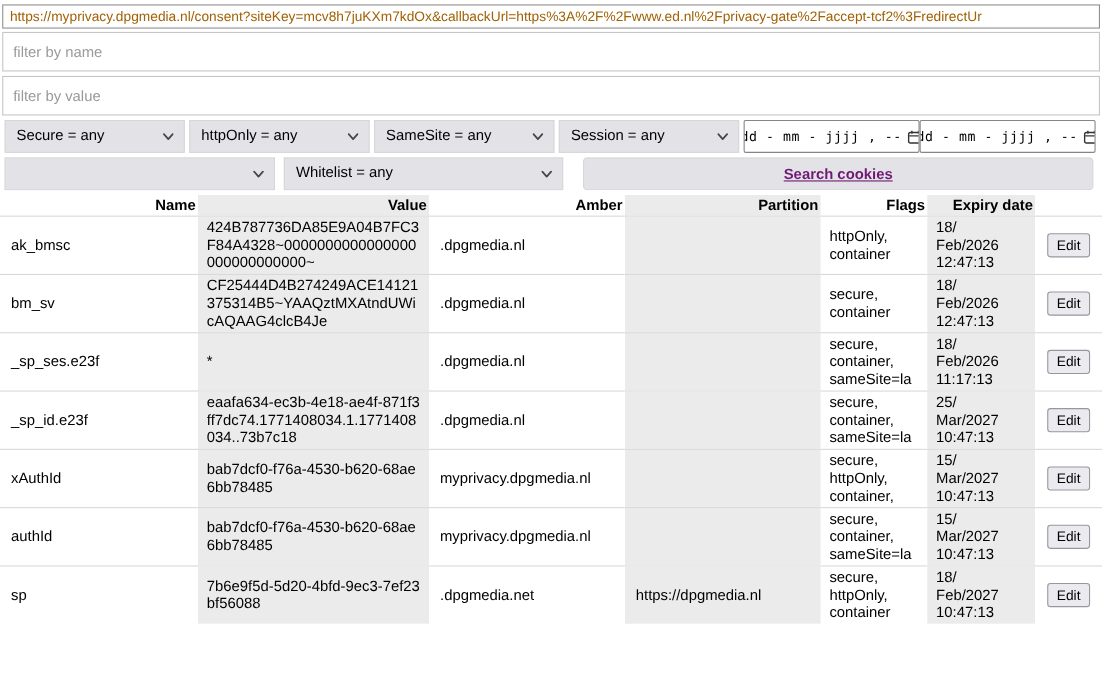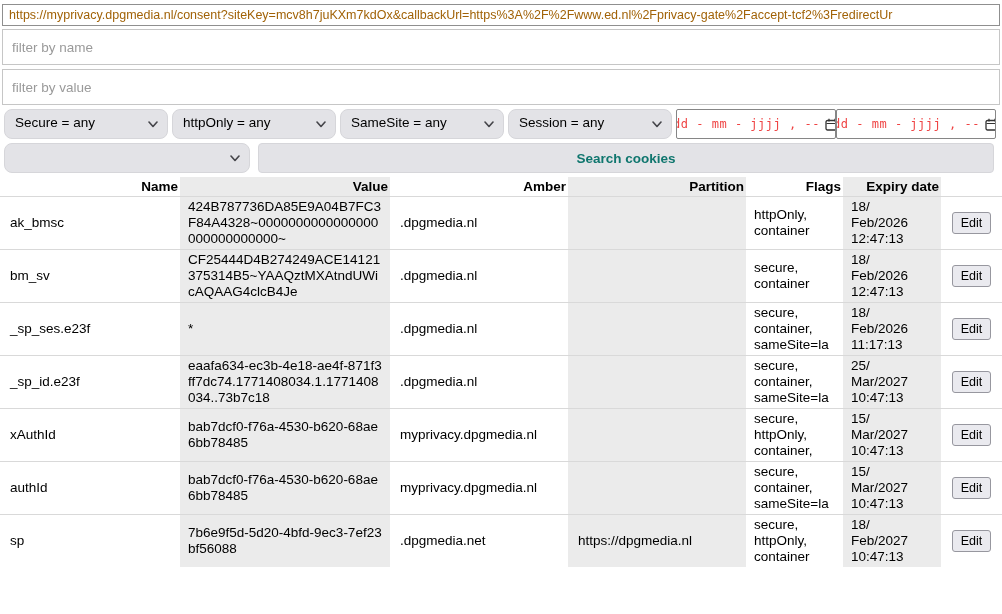--- a/index.html
+++ b/index.html
@@ -40,21 +40,21 @@
     margin: 0 0 4px 4px;
     height: 30px;
     width: 1002px;
     overflow: hidden;
   }
   .select-box {
     position: relative;
     display: flex; align-items: center;
     background: #e3e3e7;
     border: 1px solid #d6d6da;
-    border-radius: 8px;
+    border-radius: 0;
     padding: 0 24px 4px 10px;
     font-size: 13.5px; color: #000;
     cursor: default;
     flex: none;
     white-space: nowrap; overflow: hidden;
   }
   .select-box .chev {
     position: absolute; right: 9px; top: 50%;
     margin-top: -3px;
     width: 10px; height: 7px;
@@ -62,36 +62,37 @@
   .w-sel   { width: 164px; margin-right: 4px; }
   .w-jar   { width: 246px; margin-right: 8px; }
   .w-white { width: 254px; margin-right: 18px; }
   .date-box {
     display: flex; align-items: center; justify-content: center;
     background: #fff;
     border: 1px solid #868686;
     border-radius: 2px;
     width: 160px; flex: none;
     font-family: "DejaVu Sans Mono", monospace;
-    font-size: 12px; color: #ef4444;
+    font-size: 12px; color: #000000;
     letter-spacing: 0.5px;
     white-space: nowrap; overflow: hidden;
   }
   .date-box:first-of-type { margin-right: 8px; }
   .date-box .cal { margin-left: 5px; flex: none; }
   .search-btn {
     flex: 1 1 auto;
     background: #e3e3e7;
     border: 1px solid #d6d6da;
     border-radius: 4px;
     font-family: "Liberation Sans", sans-serif;
-    font-size: 13.5px; font-weight: bold; color: #0f766e;
+    font-size: 13.5px; font-weight: bold; color: #701a75;
     text-align: center;
     margin-right: 12px;
     cursor: pointer;
+    text-decoration: underline;
   }
 
   
   table.cookie-table {
     width: 1002px;
     border-collapse: collapse;
     table-layout: fixed;
     font-size: 13.5px;
     margin-top: 2px;
   }
@@ -184,20 +185,26 @@
         <rect x="1" y="2.5" width="12" height="9.5" rx="1.5" fill="none" stroke="#333" stroke-width="1.3"></rect>
         <line x1="4" y1="0.8" x2="4" y2="3.5" stroke="#333" stroke-width="1.3"></line>
         <line x1="10" y1="0.8" x2="10" y2="3.5" stroke="#333" stroke-width="1.3"></line>
         <line x1="1.5" y1="5.5" x2="12.5" y2="5.5" stroke="#333" stroke-width="1.1"></line>
       </svg>
   </div>
 </div>
 
 <div class="controls-row">
   <div class="select-box w-jar">
+    <svg class="chev" viewBox="0 0 10 7">
+        <polyline points="1,1 5,5.5 9,1" fill="none" stroke="#45454a" stroke-width="1.6" stroke-linecap="round" stroke-linejoin="round"></polyline>
+      </svg>
+  </div>
+  <div class="select-box w-white">
+    <span>Whitelist = any</span>
     <svg class="chev" viewBox="0 0 10 7">
         <polyline points="1,1 5,5.5 9,1" fill="none" stroke="#45454a" stroke-width="1.6" stroke-linecap="round" stroke-linejoin="round"></polyline>
       </svg>
   </div>
   <button class="search-btn">Search cookies</button>
 </div>
 
 <table class="cookie-table">
   <colgroup>
     <col class="c-name">

